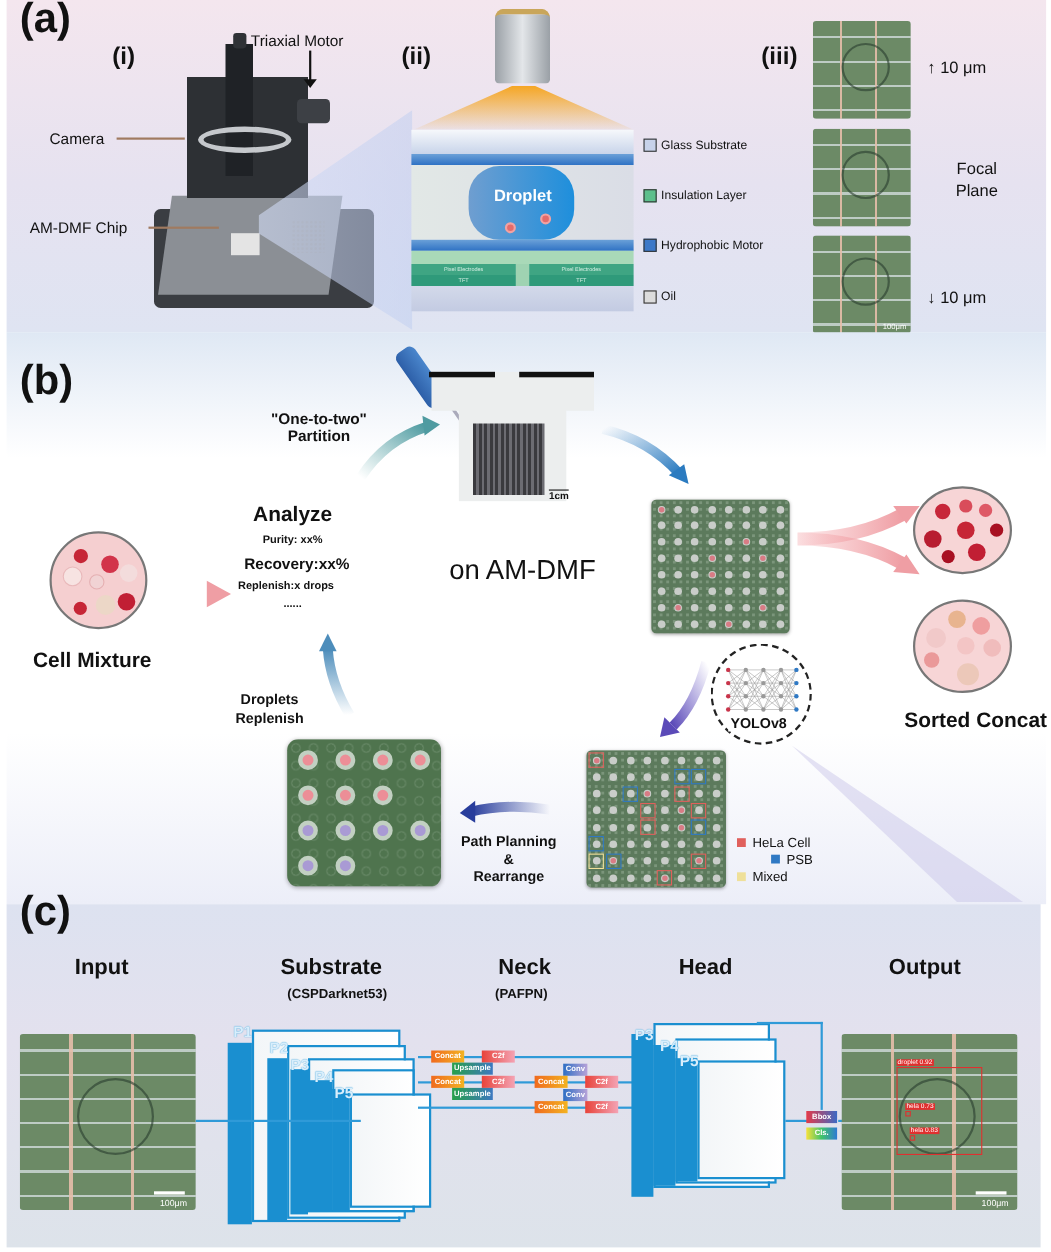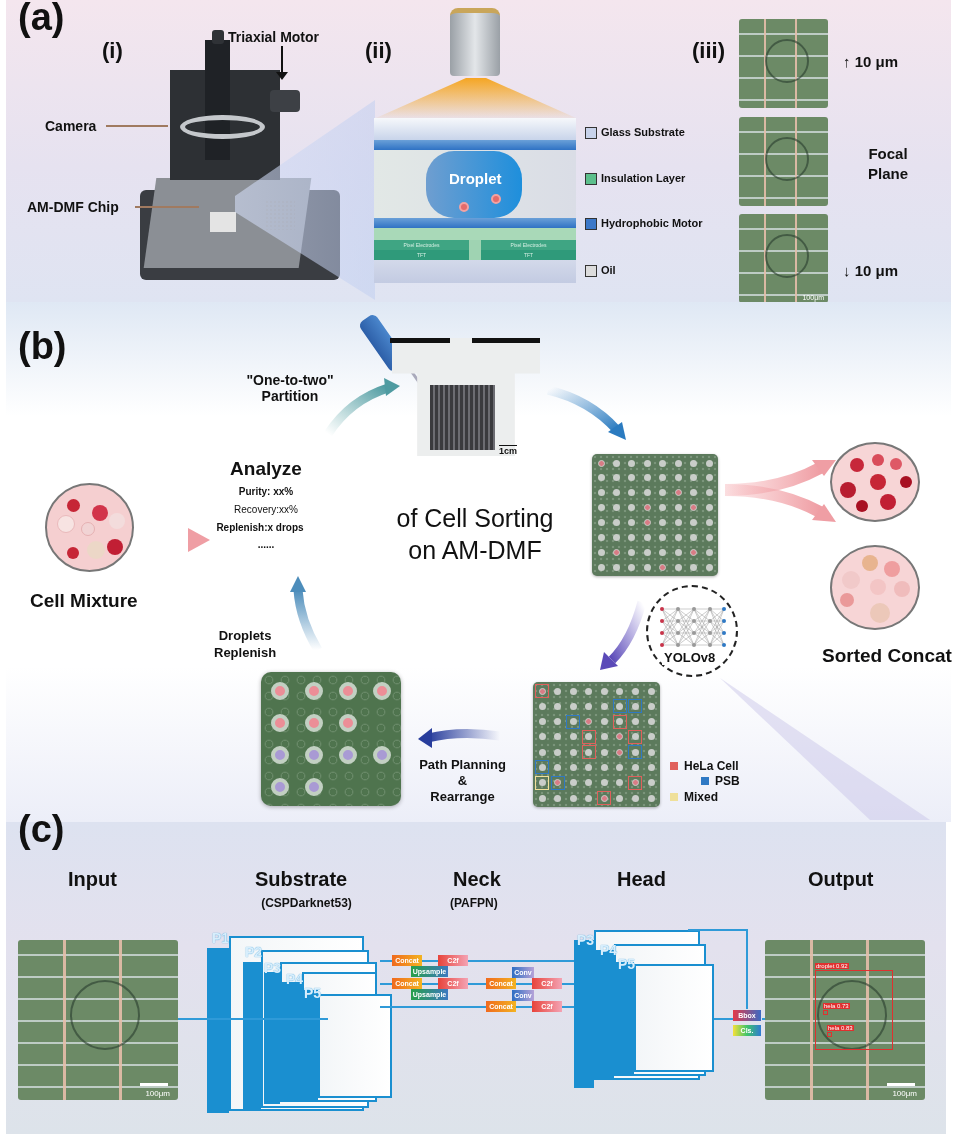--- a/index.html
+++ b/index.html
@@ -7,21 +7,21 @@
   body { font-family: "Liberation Sans", "DejaVu Sans", sans-serif; color: #111; position: relative; }
   .abs { position: absolute; }
   .panel-a { left: 6px; top: 0; width: 945px; height: 302px;
     background: linear-gradient(180deg, #f4e6ee 0%, #e6e2f0 55%, #dfe4f2 100%); }
   .panel-b { left: 6px; top: 302px; width: 945px; height: 520px;
     background: linear-gradient(180deg, #dfe8f4 0%, #ffffff 22%, #ffffff 70%, #eceef8 100%); }
   .panel-c { left: 6px; top: 822px; width: 940px; height: 312px;
     background: linear-gradient(180deg, #dde2f0 0%, #e3e1ee 40%, #dde3ea 100%); }
   .panel-label { font-weight: bold; font-size: 38px; color: #111; }
   .sub-label { font-weight: bold; font-size: 22px; }
-  .lbl { font-weight: bold; font-size: 13px; white-space: nowrap; }
+  .lbl { font-weight: normal; font-size: 13px; white-space: nowrap; }
   .legend-box { width: 12px; height: 12px; border: 1px solid #333; display: inline-block; vertical-align: middle; margin-right: 4px; }
   .chip-img { background: #6c8a66; border-radius: 3px;
     background-image:
       linear-gradient(90deg, transparent 28%, rgba(230,190,170,0.9) 28%, rgba(230,190,170,0.9) 30%, transparent 30%, transparent 63%, rgba(230,190,170,0.9) 63%, rgba(230,190,170,0.9) 65%, transparent 65%),
       repeating-linear-gradient(180deg, transparent 0 14px, rgba(210,220,220,0.8) 14px 16px, transparent 16px 22px);
   }
   .circle-outline { position: absolute; border: 2px solid rgba(40,60,45,0.6); border-radius: 50%; }
   .grid-chip { background: #5c7a5c; border-radius: 5px; box-shadow: 0 1px 3px rgba(0,0,0,0.3);
     background-image: radial-gradient(circle, rgba(180,200,180,0.35) 1.3px, transparent 1.6px);
     background-size: 6px 6px; }
@@ -172,27 +172,26 @@
 <div class="abs" style="left:499px;top:445px;font-size:9px;font-weight:bold;border-top:1px solid #111;">1cm</div>
 
 <div class="abs" style="left:240px;top:372px;font-size:14px;font-weight:bold;text-align:center;width:100px;line-height:16px;">
   <div>"One-to-two"</div>
     <div>Partition</div>
 </div>
 
 <div class="abs" style="left:222px;top:458px;width:88px;text-align:center;">
   <div style="font-size:19px;font-weight:bold;">Analyze</div>
   <div style="font-size:10px;font-weight:bold;margin-top:6px;">Purity: xx%</div>
-  <div style="font-size:10px;font-weight:normal;margin-top:7px;">Recovery:xx%</div>
+  <div style="font-size:14px;font-weight:bold;margin-top:7px;">Recovery:xx%</div>
   <div style="font-size:10px;font-weight:bold;margin-top:7px;white-space:nowrap;margin-left:-12px;">Replenish:x drops</div>
   <div style="font-size:10px;font-weight:bold;margin-top:6px;">......</div>
 </div>
 
 <div class="abs" style="left:350px;top:502px;width:250px;text-align:center;font-size:25px;line-height:32px;">
-  <div>of Cell Sorting</div>
   <div>on AM-DMF</div>
 </div>
 
 <div class="abs" style="left:45px;top:483px;width:89px;height:89px;border-radius:50%;background:#f5cfd0;border:2px solid #777;overflow:hidden;">
   <div class="cell" style="left:20px;top:14px;width:13px;height:13px;background:#c62636;"></div>
   <div class="cell" style="left:45px;top:20px;width:16px;height:16px;background:#d2344a;"></div>
   <div class="cell" style="left:10px;top:30px;width:18px;height:18px;background:#f7e3e2;border:1px solid #e9b9bb;"></div>
   <div class="cell" style="left:34px;top:37px;width:14px;height:14px;background:#f1d3d4;border:1px solid #e5b0b2;"></div>
   <div class="cell" style="left:62px;top:28px;width:16px;height:16px;background:#f3dcdc;"></div>
   <div class="cell" style="left:40px;top:56px;width:18px;height:18px;background:#ecd7c7;"></div>

